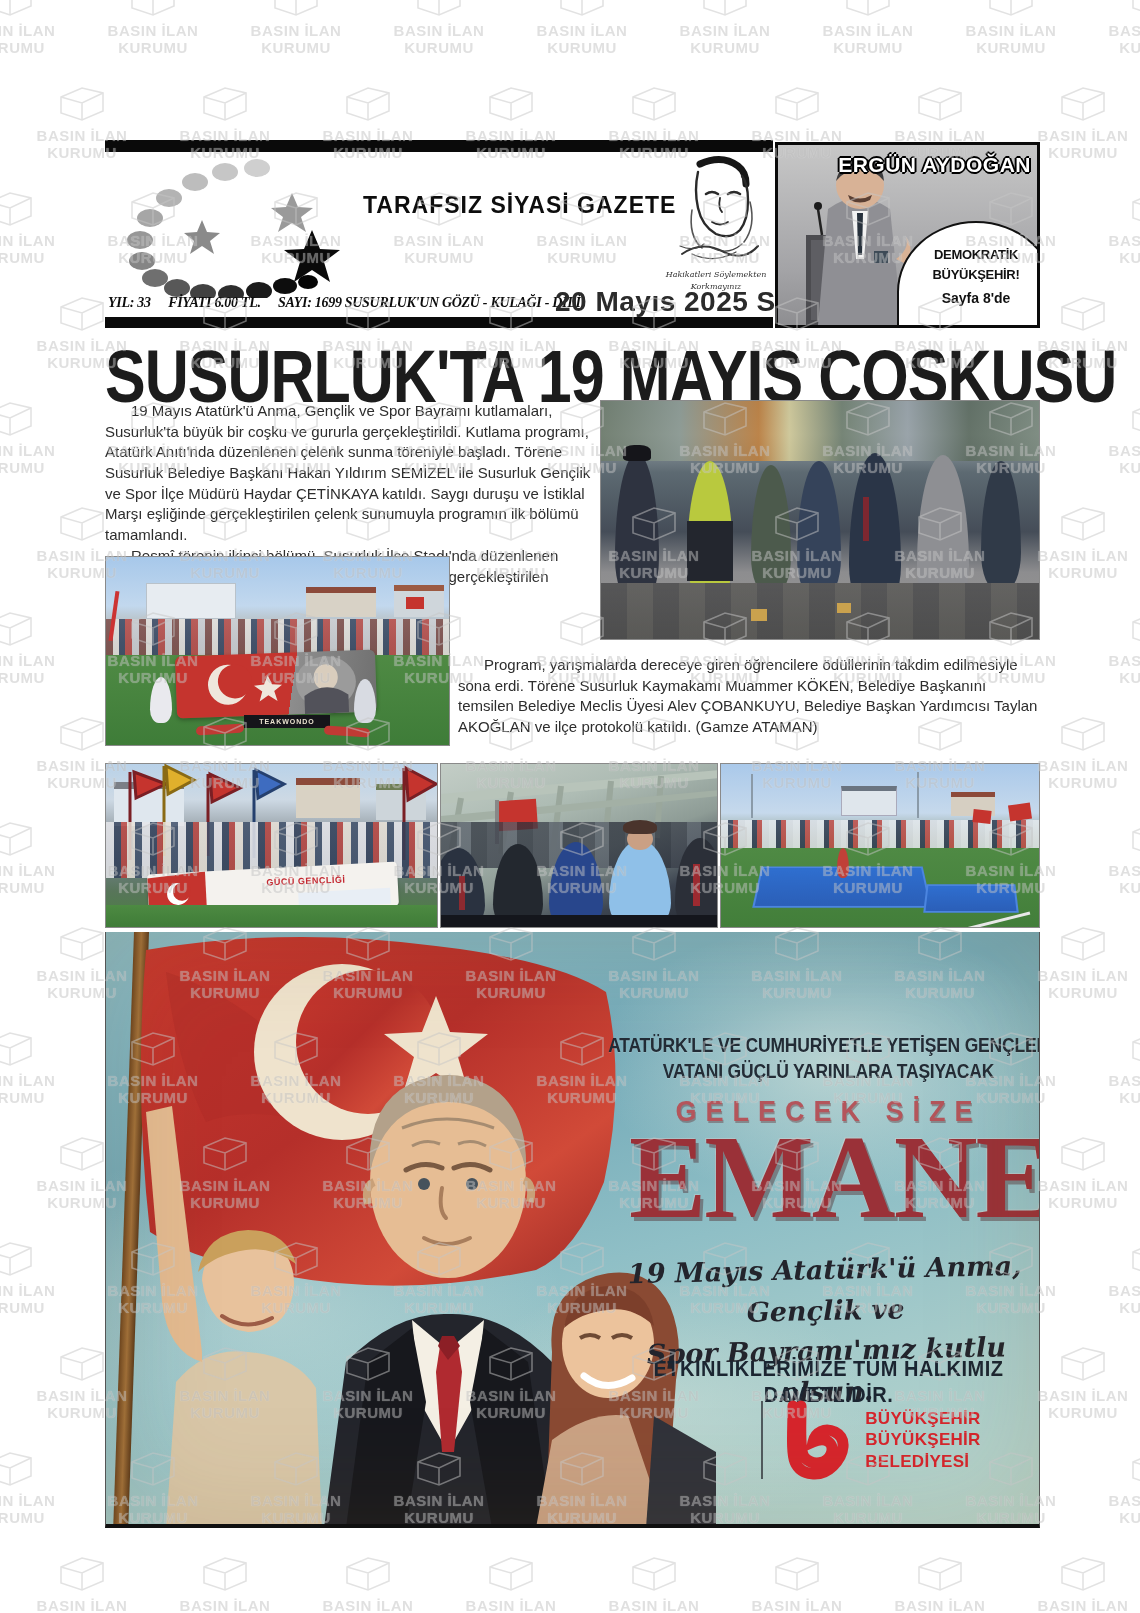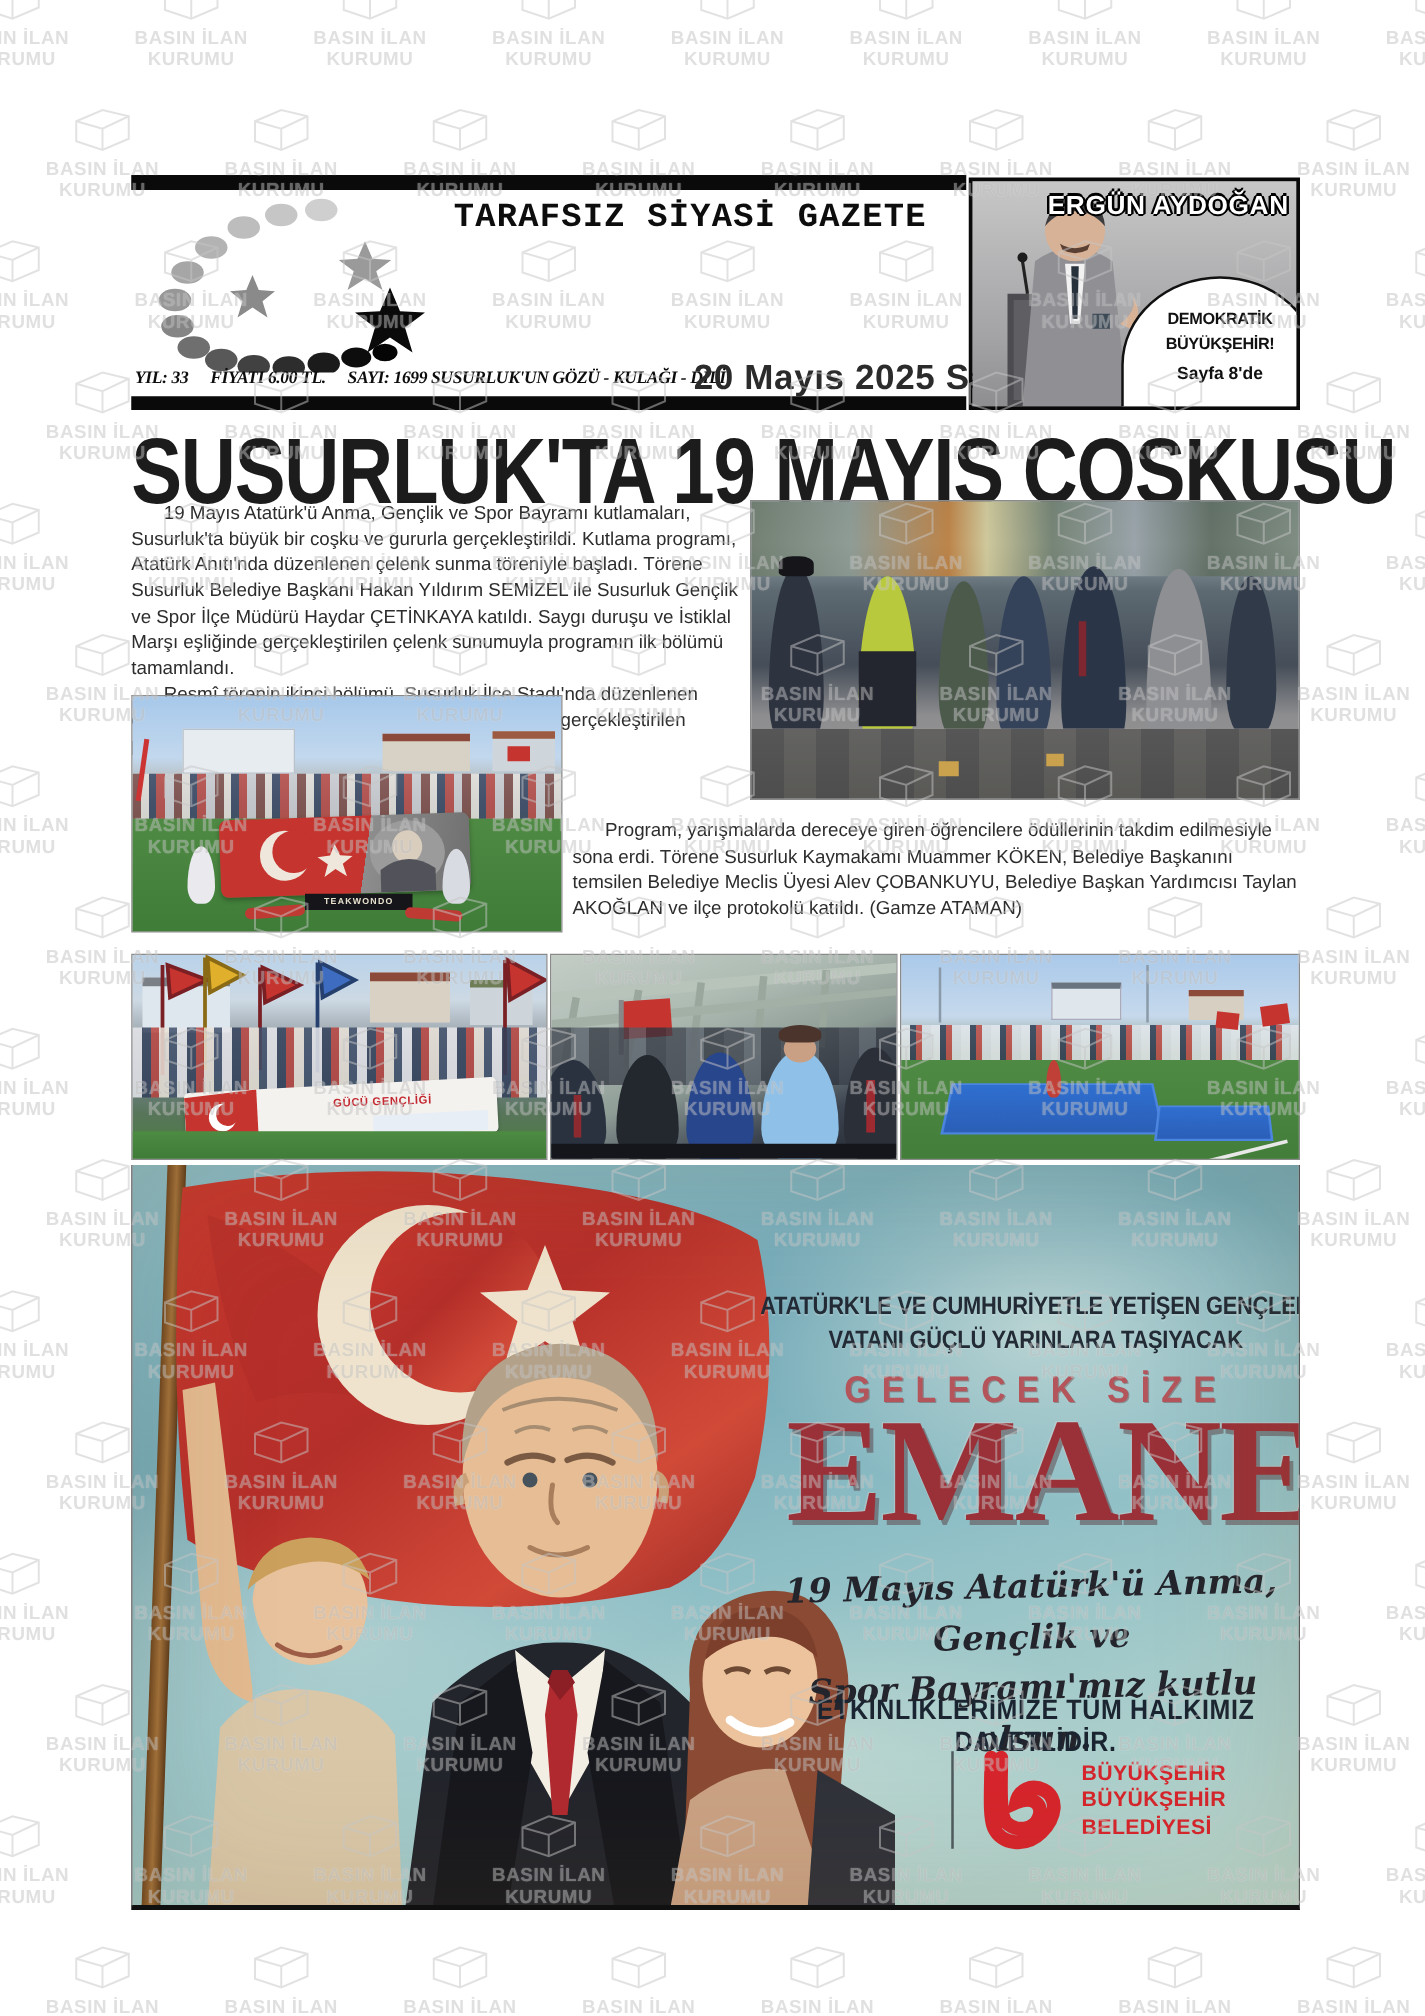--- a/index.html
+++ b/index.html
@@ -11,22 +11,22 @@
   #wm-layer { position:absolute; inset:0; z-index:60; pointer-events:none; }
   .wm { position:absolute; width:120px; text-align:center; opacity:.5; }
   .wm svg { display:block; margin:0 auto 2px auto; }
   .wm .wm-t { font-weight:bold; font-size:15px; letter-spacing:.5px; color:#c2c2c2;
               text-shadow:0 0 1px rgba(255,255,255,.8); line-height:1.15; }
 
   
   .hbar { position:absolute; background:#0a0a0a; }
   #masthead { position:absolute; left:105px; top:152px; width:668px; height:148px; }
   #logo-dots { position:absolute; left:2px; top:6px; }
-  #tagline { position:absolute; left:258px; top:8px; font-family:Liberation Mono, monospace;
-             font-weight:bold; font-size:27px; letter-spacing:1px; color:#0d0d0d; }
+  #tagline { position:absolute; left:258px; top:40px; font-family:Liberation Sans, sans-serif;
+             font-weight:bold; font-size:23px; letter-spacing:1px; color:#0d0d0d; }
   #wordmark { position:absolute; left:180px; top:12px; white-space:nowrap; color:#0a0a0a; }
   #wordmark .five { font-family:"DejaVu Serif",serif; font-style:italic; font-weight:bold;
                     font-size:122px; line-height:1; display:inline-block; transform:translateY(8px); }
   #wordmark .name { font-family:"Liberation Serif",serif; font-weight:bold; font-size:88px;
                     letter-spacing:1px; -webkit-text-stroke:3.5px #0a0a0a;
                     display:inline-block; transform:scaleY(1.08) translateY(14px); }
   #sketch { position:absolute; left:662px; top:150px; width:108px; height:152px; }
   .sketch-cap { position:absolute; left:0; width:100%; text-align:center;
                 font-family:"DejaVu Serif",serif; font-style:italic; font-size:8px; color:#333; }
   #infoline { position:absolute; left:108px; top:295px; width:665px; height:24px;
@@ -147,20 +147,35 @@
         <ellipse cx="178" cy="128" rx="12" ry="8" fill="#0d0d0d"></ellipse>
         <ellipse cx="201" cy="124" rx="10" ry="7" fill="#050505"></ellipse>
         <path d="M185 35 l6 14 15 1 -12 9 5 15 -14 -9 -14 9 5 -15 -12 -9 15 -1 z" fill="#9a9a9a"></path>
         <path d="M95 62 l5 12 13 1 -10 8 4 13 -12 -8 -12 8 4 -13 -10 -8 13 -1 z" fill="#8a8a8a"></path>
         <path d="M205 72 l8 19 20 1 -16 12 6 20 -18 -12 -18 12 6 -20 -16 -12 20 -1 z" fill="#0a0a0a"></path>
       </g>
     </svg>
     <div id="tagline">TARAFSIZ SİYASİ GAZETE</div>
   </div>
 
+  <div id="sketch">
+    <svg width="108" height="120" viewBox="0 0 108 120">
+      <g stroke="#2a2a2a" fill="none" stroke-linecap="round">
+        <path d="M38 14 Q60 4 76 16 Q84 22 84 34" stroke-width="7" stroke="#171717"></path>
+        <path d="M36 22 Q32 40 36 58 Q40 76 54 84 Q68 90 78 80 Q86 70 86 50 Q86 34 80 26" stroke-width="2.4"></path>
+        <path d="M44 44 q6 -4 12 0 M66 44 q6 -4 12 0" stroke-width="2.6"></path>
+        <path d="M58 48 q-2 10 2 14 M50 72 q8 5 16 0" stroke-width="1.8"></path>
+        <path d="M30 60 q-4 26 10 38 M88 52 q6 24 -6 40" stroke-width="1.6" stroke="#555"></path>
+        <path d="M20 104 q20 -14 42 -2 q20 10 34 -6" stroke-width="2" stroke="#333"></path>
+        <path d="M18 96 q14 6 24 -2 m8 4 q16 8 30 -4 m-50 10 q22 10 44 -2" stroke-width="1.2" stroke="#444"></path>
+      </g>
+    </svg>
+    <div class="sketch-cap" style="top:120px;">Hakikatleri Söylemekten</div>
+    <div class="sketch-cap" style="top:132px;">Korkmayınız</div>
+  </div>
 
   <div id="infoline">
     <span>YIL: 33</span>
     <span>FİYATI   6.00 TL.</span>
     <span>SAYI: 1699 SUSURLUK'UN GÖZÜ - KULAĞI - DİLİ</span>
   </div>
   <div id="issue-date">20 Mayıs 2025 Salı</div>
   <div class="hbar" style="left:105px; top:317px; width:668px; height:11px;"></div>
 
   <div id="columnist">

